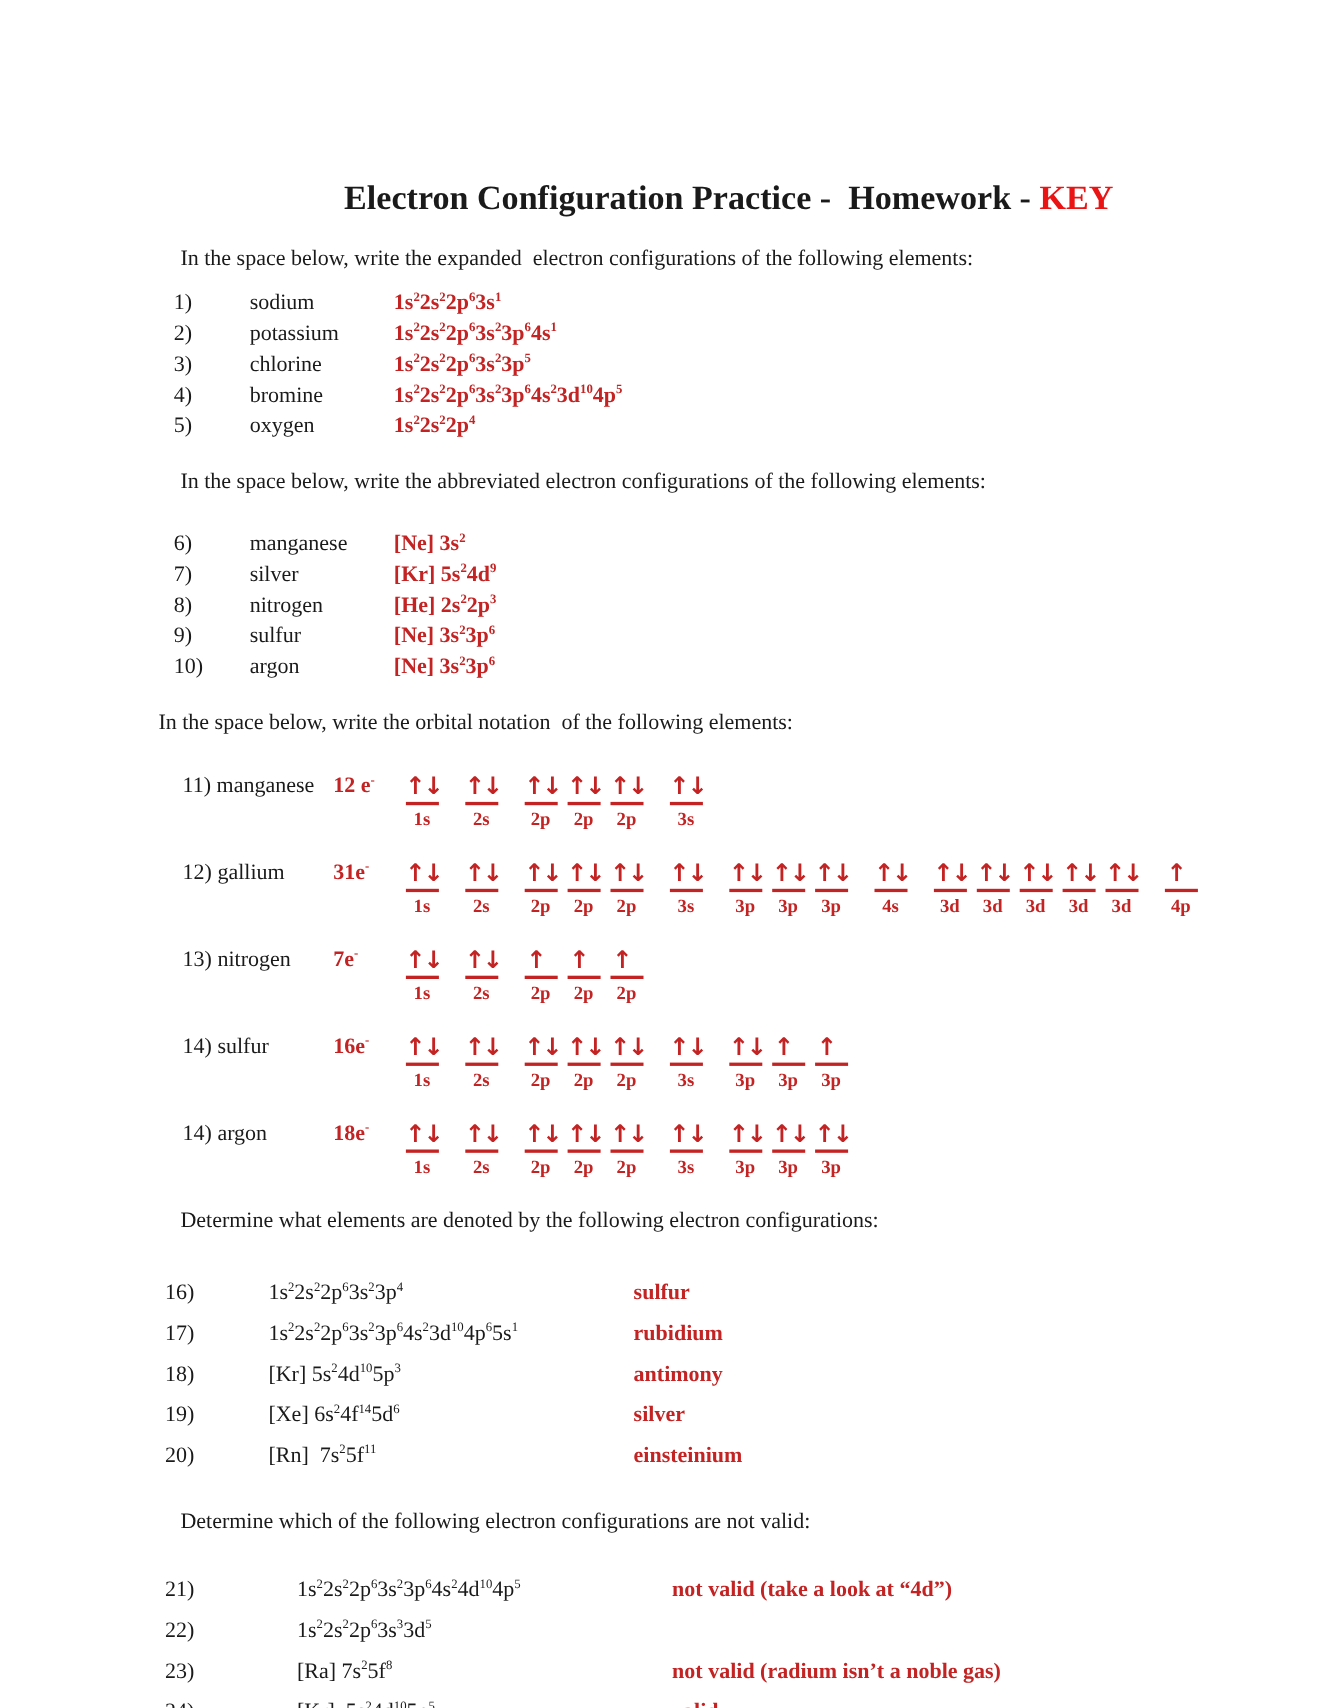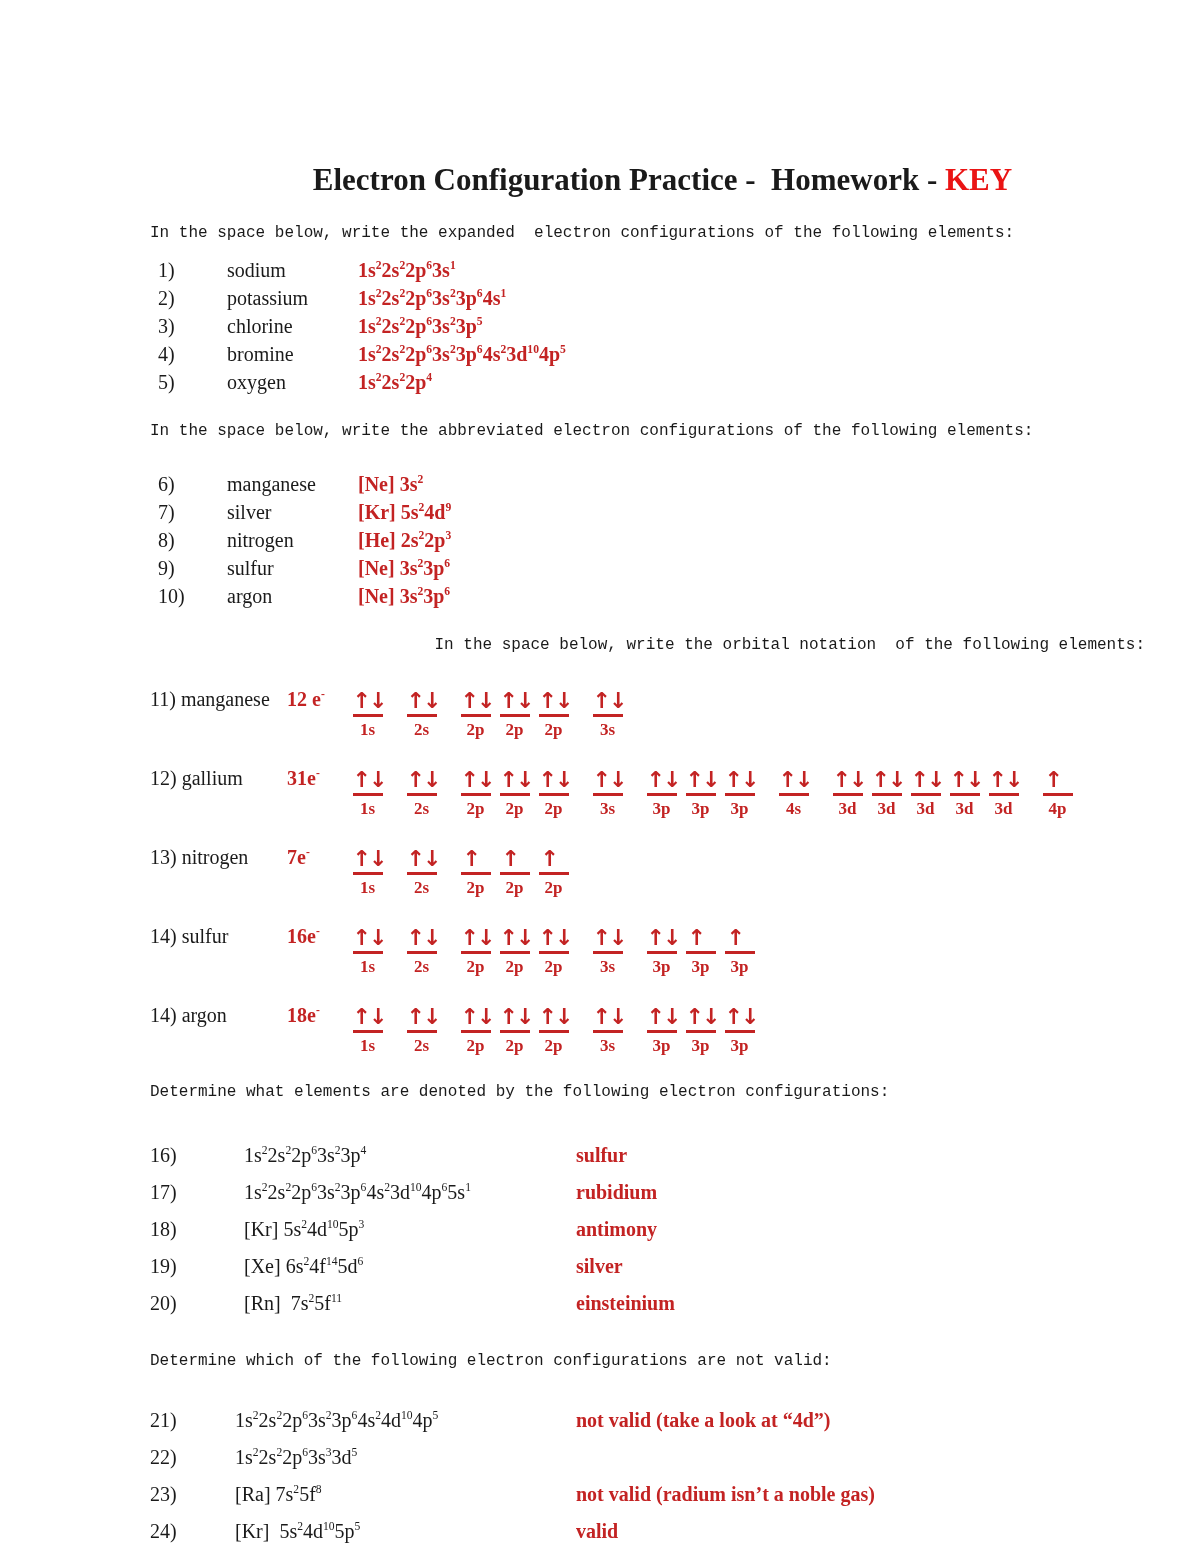--- a/index.html
+++ b/index.html
@@ -22,35 +22,34 @@
     font-size:31px;
     font-weight:bold;
     margin:0 0 26px 0;
     padding-left:30px;
     text-align:center;
     white-space:pre;
     letter-spacing:0px;
   }
   h1.title .key{color:var(--key);}
   p.instr{
-    font-size:16px;
-    margin:0;
+    font-size:20px;
+    margin:14px;
     white-space:pre-wrap;
-    font-family:Liberation Mono, monospace;
   }
   
   .clist{margin:14px 0 26px 0;}
   .clist.second{margin-top:30px;}
   .crow{display:flex;font-size:20px;line-height:28px;}
   .cnum{width:69px;padding-left:8px;}
   .cname{width:131px;}
   .cconf{color:var(--red);font-weight:bold;white-space:pre;}
   sup{font-size:0.58em;line-height:0;}
   
-  .olist{margin:34px 0 26px 0;}
+  .olist{margin:34px 0 26px 16px;}
   .orow{display:flex;align-items:flex-start;font-size:20px;margin-bottom:27px;}
   .olbl{width:137px;padding-left:-4px;flex:none;white-space:pre;}
   .oelec{width:64px;flex:none;color:var(--red);font-weight:bold;white-space:pre;}
   .ogroup{display:inline-flex;margin-right:15px;flex:none;}
   .orb{display:inline-flex;flex-direction:column;align-items:center;width:33px;margin-right:6px;}
   .arrows{
     display:block;width:30px;text-align:center;
     font-family:"DejaVu Sans", sans-serif;
     font-weight:bold;font-size:22px;line-height:26px;
     color:var(--red);
@@ -62,21 +61,21 @@
     font-size:17px;font-weight:bold;color:var(--red);
     margin-top:3px;letter-spacing:0;
   }
   
   .alist{margin:36px 0 30px 0;}
   .alist.validity{margin-top:32px;}
   .arow{display:flex;font-size:20px;line-height:37px;gap:48px;}
   .inum{width:46px;flex:none;}
   .iconf{width:284px;flex:none;white-space:pre;}
   .vnum{width:37px;flex:none;}
-  .vconf{width:293px;flex:none;white-space:pre;}
+  .vconf{width:293px;flex:none;white-space:pre;margin-left:35px;}
   .ians{color:var(--red);font-weight:bold;}
 </style>
 </head>
 <body>
 
 <div class="page">
 
   <h1 class="title"><span>Electron Configuration Practice -  Homework - </span><span class="key">KEY</span></h1>
 
   <p class="instr">In the space below, write the expanded  electron configurations of the following elements:</p>
@@ -130,21 +129,21 @@
         <span class="cname">sulfur</span>
         <span class="cconf">[Ne] 3s<sup>2</sup>3p<sup>6</sup></span>
       </div>
       <div class="crow">
         <span class="cnum">10)</span>
         <span class="cname">argon</span>
         <span class="cconf">[Ne] 3s<sup>2</sup>3p<sup>6</sup></span>
       </div>
     </div>
 
-  <p class="instr" style="margin-left:-6px;text-align:right;">In the space below, write the orbital notation  of the following elements:</p>
+  <p class="instr" style="margin-left:-6px;">In the space below, write the orbital notation  of the following elements:</p>
   <div class="olist" id="list-orbital">
       <div class="orow">
         <span class="olbl">11) manganese</span>
         <span class="oelec">12 e<sup>-</sup></span>
         <span class="ogroup">
           <span class="orb">
             <span class="arrows">↑↓</span>
             <span class="olabel">1s</span>
           </span>
         </span>

